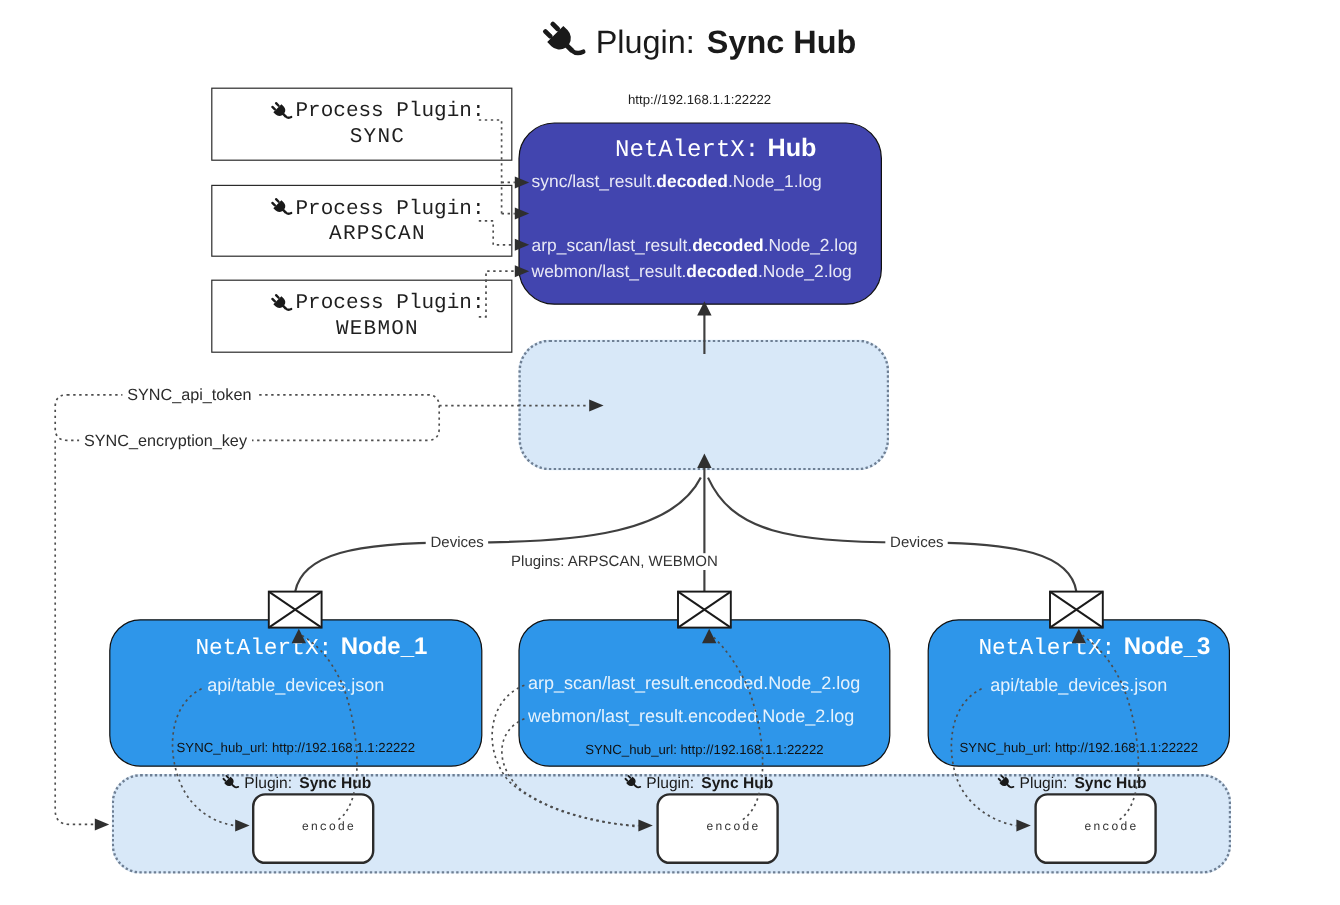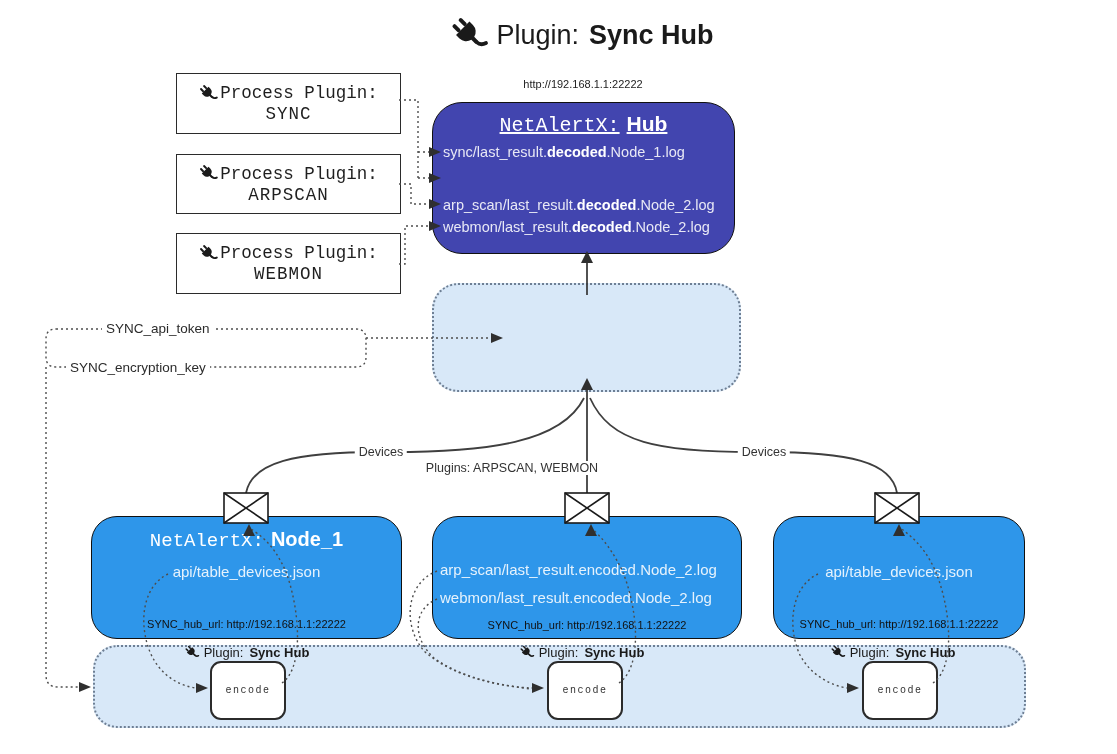--- a/index.html
+++ b/index.html
@@ -1,35 +1,35 @@
 <!DOCTYPE html>
 <html style="--hub-fill: #4245af; --node-fill: #2e96ea; --band-fill: #d8e8f8; --band-border: #6e7f94; --line: #3f3f3f;"><head>
 <meta charset="utf-8">
 <style>
   html,body{margin:0;padding:0;background:#fff;}
   .canvas{position:relative;width:1117px;height:754px;background:#fff;overflow:hidden;
           font-family:"Liberation Sans",sans-serif;color:#1f1f1f;}
   .abs{position:absolute;}
-  .mono{font-family:"Liberation Mono","DejaVu Sans Mono",monospace;}
+  .mono{font-family:"Liberation Mono","DejaVu Sans Mono",monospace;padding-left:26px;}
 
   
   .title{top:16px;left:582px;transform:translateX(-50%);display:flex;align-items:center;gap:8px;
          font-size:27px;color:#1a1a1a;white-space:nowrap;z-index:3;}
   .title b{margin-left:2px;}
 
   
   .pbox{width:223px;left:176px;background:#fff;border:1.6px solid #2b2b2b;z-index:2;
         display:flex;flex-direction:column;align-items:center;justify-content:center;gap:1px;}
   .pbox .l1{display:flex;align-items:center;gap:2px;font-size:17.5px;}
   .pbox .l2{font-size:17.5px;letter-spacing:1px;}
 
   
   .hub{left:432px;top:102px;width:301px;height:150px;border-radius:30px;border:1.6px solid #101010;
        background:var(--hub-fill,#4245af);z-index:2;color:#fff;}
-  .hub-title{position:absolute;top:9px;left:0;right:0;text-align:center;font-size:20px;white-space:nowrap;text-decoration:underline;}
+  .hub-title{position:absolute;top:9px;left:0;right:0;text-align:center;font-size:20px;white-space:nowrap;}
   .hub-title b{font-size:21px;margin-left:7px;}
   .hub-log{position:absolute;left:10px;font-size:14.5px;color:rgba(255,255,255,.88);white-space:nowrap;}
   .hub-log b{color:#fff;}
   .hub-url{top:78px;left:583px;transform:translateX(-50%);font-size:11px;color:#222;z-index:3;}
 
   
   .band{background:var(--band-fill,#d8e8f8);border:2px dotted var(--band-border,#6e7f94);z-index:1;}
   .decode-band{left:432px;top:283px;width:305px;height:105px;border-radius:26px;}
   .bottom-band{left:93px;top:645px;width:929px;height:79px;border-radius:24px;}
 
@@ -138,20 +138,21 @@
     <div class="node-url" style="top:101px">SYNC_hub_url: http://192.168.1.1:22222</div>
   </div>
 
   <div class="abs node" style="left:432px;width:308px">
     <div class="node-file" style="left:7px;top:44px">arp_scan/last_result.encoded.Node_2.log</div>
     <div class="node-file" style="left:7px;top:72px">webmon/last_result.encoded.Node_2.log</div>
     <div class="node-url" style="top:102px">SYNC_hub_url: http://192.168.1.1:22222</div>
   </div>
 
   <div class="abs node" style="left:773px;width:250px">
+    <div class="node-title"><span class="mono">NetAlertX:</span><b>Node_3</b></div>
     <div class="node-file centered" style="top:46px">api/table_devices.json</div>
     <div class="node-url" style="top:101px">SYNC_hub_url: http://192.168.1.1:22222</div>
   </div>
 
   <div class="abs enc-label" style="left:247px">
     <svg class="plug" width="15" height="15">
         <use href="#plug"></use>
       </svg>
     <span>Plugin:</span>
       <b>Sync Hub</b>

